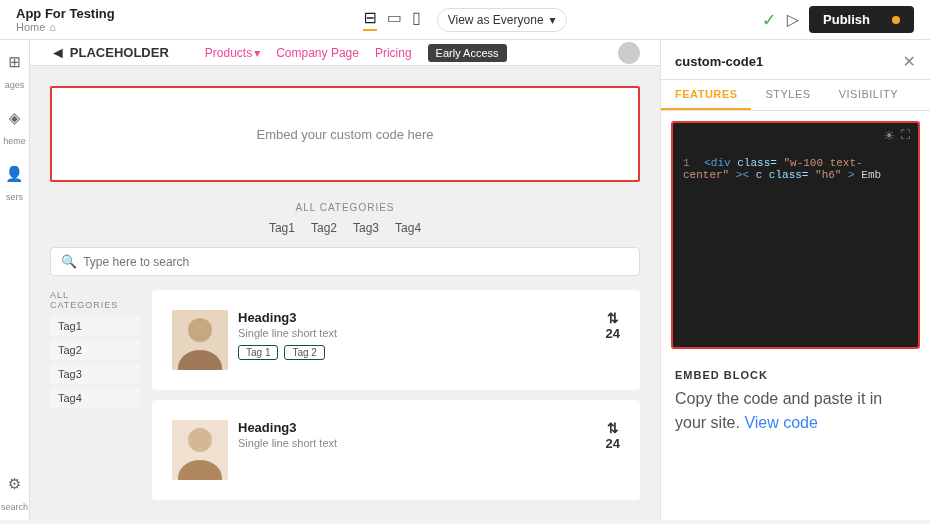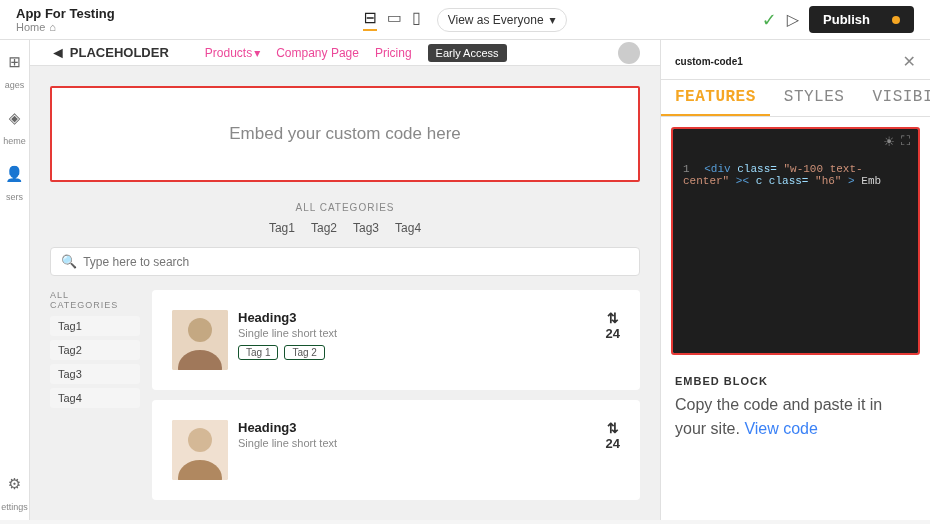--- a/index.html
+++ b/index.html
@@ -59,21 +59,21 @@
     .logo-arrow { font-size: 16px; color: #333; }
     .nav-links { display: flex; gap: 16px; align-items: center; margin-left: 16px; }
     .nav-link { font-size: 12px; color: #ec4899; cursor: pointer; }
     .nav-link.dropdown { display: flex; align-items: center; gap: 2px; }
     .nav-icon { width: 22px; height: 22px; border-radius: 50%; background: #ccc; }
 
     
     .embed-block {
       margin: 20px; border: 2px solid #e53935; border-radius: 2px;
       background: #fff; display: flex; align-items: center; justify-content: center;
-      height: 140px; color: #888; font-size: 17px;
+      height: 140px; color: #888; font-size: 13px;
     }
 
     
     .content-section { padding: 0 20px 10px; }
     .all-categories-label { text-align: center; font-size: 10px; color: #888; letter-spacing: 1px; text-transform: uppercase; margin-bottom: 8px; }
     .tags-bar { display: flex; gap: 16px; justify-content: center; margin-bottom: 12px; }
     .tag-link { font-size: 12px; color: #555; cursor: pointer; }
 
     .search-bar {
       display: flex; align-items: center; border: 1px solid #ddd;
@@ -99,25 +99,25 @@
 
     
     .right-panel {
       width: 270px; background: #fff; border-left: 1px solid #e0e0e0;
       display: flex; flex-direction: column;
     }
     .right-panel-header {
       display: flex; align-items: center; justify-content: space-between;
       padding: 12px 14px 0; border-bottom: 1px solid #e0e0e0; padding-bottom: 8px;
     }
-    .panel-title { font-size: 10px; font-weight: 600; color: #222; }
+    .panel-title { font-size: 13px; font-weight: 600; color: #222; }
     .close-btn { background: none; border: none; color: #888; cursor: pointer; font-size: 16px; }
 
     .panel-tabs { display: flex; border-bottom: 1px solid #e0e0e0; }
-    .panel-tab { font-size: 16px; padding: 8px 14px; cursor: pointer; color: #888; letter-spacing: 0.5px; font-family: Liberation Mono, monospace; }
+    .panel-tab { font-size: 11px; padding: 8px 14px; cursor: pointer; color: #888; letter-spacing: 0.5px; }
     .panel-tab.active { color: #f5a623; border-bottom: 2px solid #f5a623; font-weight: 600; }
 
     
     .code-editor-wrapper {
       margin: 10px; border: 2px solid #e53935; border-radius: 3px; overflow: hidden;
     }
     .code-editor {
       background: #1e1e1e; color: #d4d4d4; font-family: 'Courier New', monospace;
       font-size: 11px; padding: 10px; min-height: 200px; position: relative;
     }
@@ -180,21 +180,21 @@
 <div class="main-layout">
 
   <div class="left-sidebar">
     <div class="sidebar-icon">⊞</div>
     <div class="sidebar-label">ages</div>
     <div class="sidebar-icon" style="margin-top:10px;">◈</div>
     <div class="sidebar-label">heme</div>
     <div class="sidebar-icon" style="margin-top:10px;">👤</div>
     <div class="sidebar-label">sers</div>
     <div class="sidebar-icon" style="margin-top:auto;">⚙</div>
-    <div class="sidebar-label">ettings</div>
+    <div class="sidebar-label">search</div>
   </div>
 
   <div class="canvas-area">
 
     <div class="preview-nav">
       <div class="preview-logo">
         <span class="logo-arrow">◄</span>
         <span>PLACEHOLDER</span>
       </div>
       <div class="nav-links">

